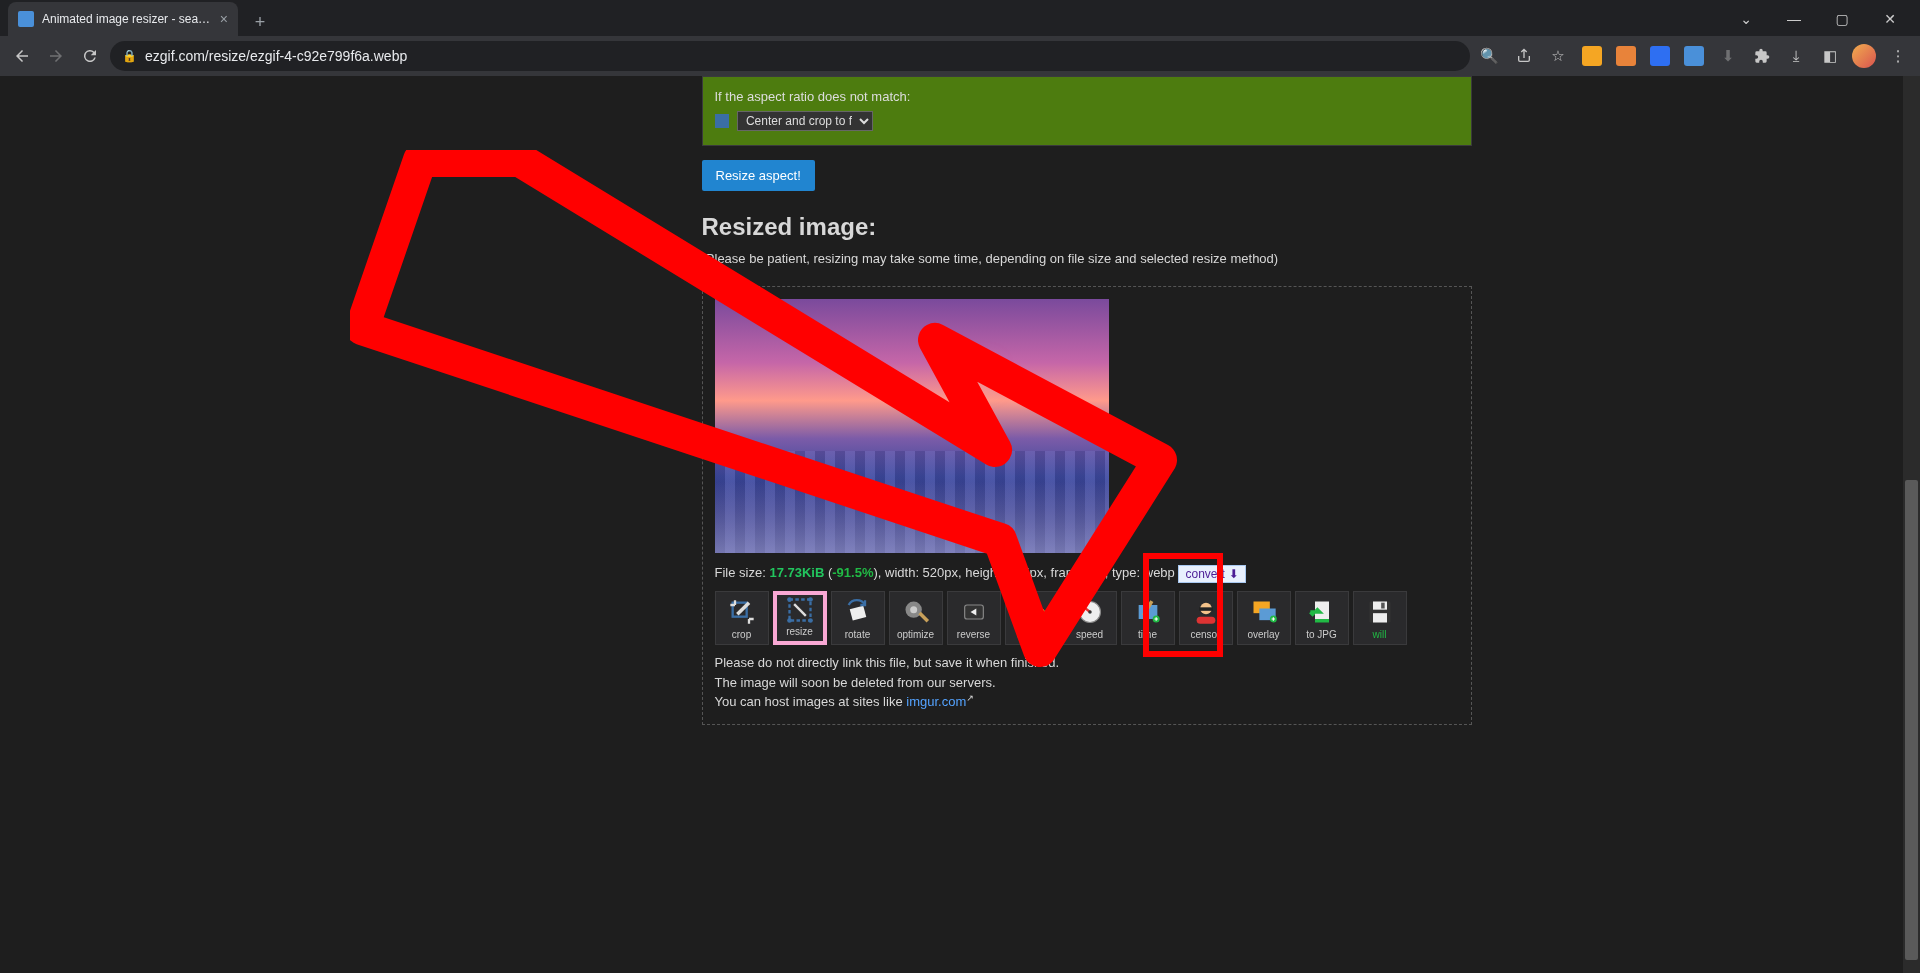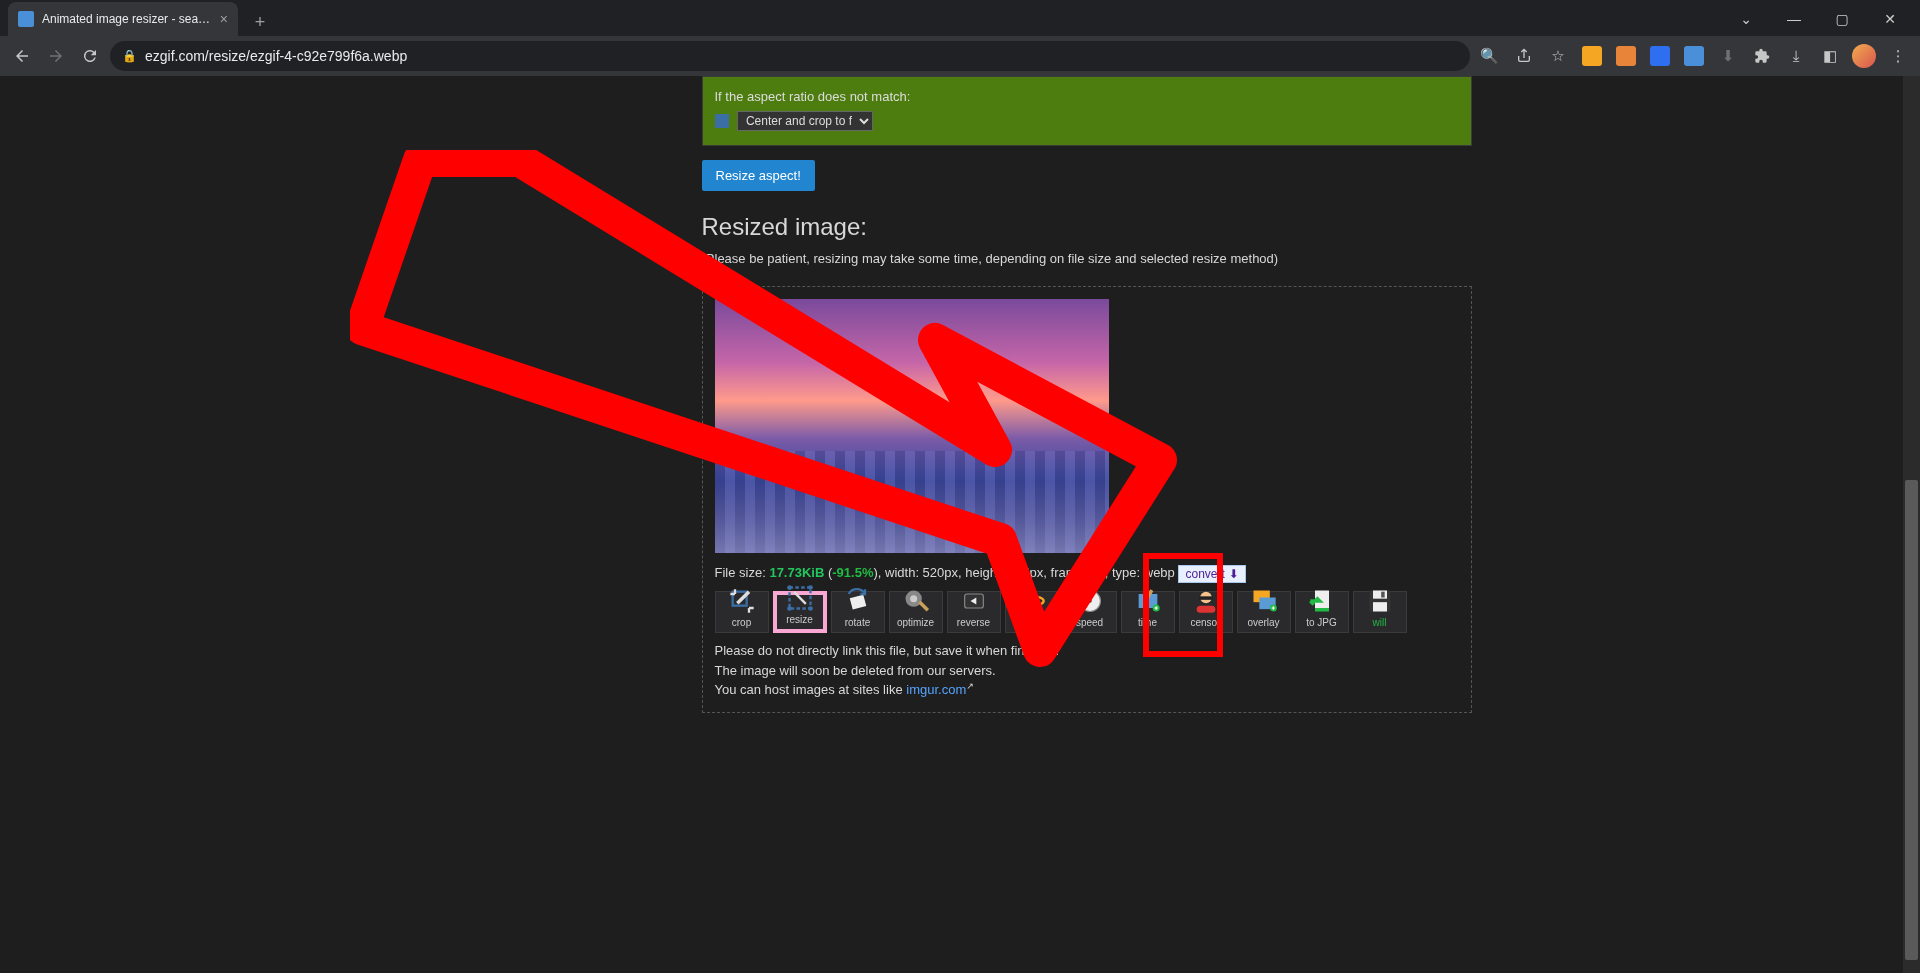--- a/index.html
+++ b/index.html
@@ -106,21 +106,21 @@
   }
   select.aspect {
     background:#333;color:#ddd;border:1px solid #666;
     font-size:12px;padding:1px 4px;height:20px;width:136px;
   }
   .btn-primary {
     background:#2185d0;color:#fff;border:0;padding:8px 14px;
     font-size:13px;cursor:pointer;margin-top:14px;border-radius:2px;
   }
   h2.section {
-    font-size:24px;font-weight:400;color:#d8d8d8;margin-top:22px;
+    font-size:24px;font-weight:700;color:#d8d8d8;margin-top:22px;
   }
   .subtext { font-size:13px;color:#d8d8d8;margin-top:10px; }
   .dashed-box {
     border:1px dashed #555;margin-top:20px;padding:12px;
   }
   .preview-img {
     width:394px;height:254px;
     background:linear-gradient(180deg,#7a4a9c 0%,#c566a8 25%,#ff9a8b 40%,#7b5ba8 55%,#3a4a9c 70%,#2a3078 85%,#1a1f58 100%);
     position:relative;overflow:hidden;
   }
@@ -133,21 +133,21 @@
   .fileinfo { font-size:13px;color:#d8d8d8;margin-top:12px; }
   .fileinfo b { color:#22c55e;font-weight:600; }
   .pct { color:#21ba45;font-weight:600; }
   .convert-btn {
     background:#e8f0fd;color:#4c1d95;border:1px solid #a8c8f0;
     font-size:12px;padding:1px 6px;cursor:pointer;display:inline-flex;
     align-items:center;gap:4px;vertical-align:middle;
   }
   .tool-row { display:flex;gap:4px;margin-top:8px; }
   .tool {
-    width:54px;height:42px;background:#2a2a2c;border:1px solid #3a3a3c;
+    width:54px;height:54px;background:#2a2a2c;border:1px solid #3a3a3c;
     display:flex;flex-direction:column;align-items:center;justify-content:flex-end;
     padding-bottom:4px;cursor:pointer;position:relative;
   }
   .tool.active { border:4px solid #f9a8d4; }
   .tool .ticon { width:30px;height:30px;margin-bottom:2px;display:flex;align-items:center;justify-content:center; }
   .tool .tlabel { font-size:10px;color:#ccc; }
   .tool.save .tlabel { color:#21ba45; }
   .note { font-size:13px;color:#d8d8d8;margin-top:8px;line-height:1.5; }
   .note a { color:#54a3ff;text-decoration:none; }
   .ext-link-sup { font-size:9px;vertical-align:super; }

